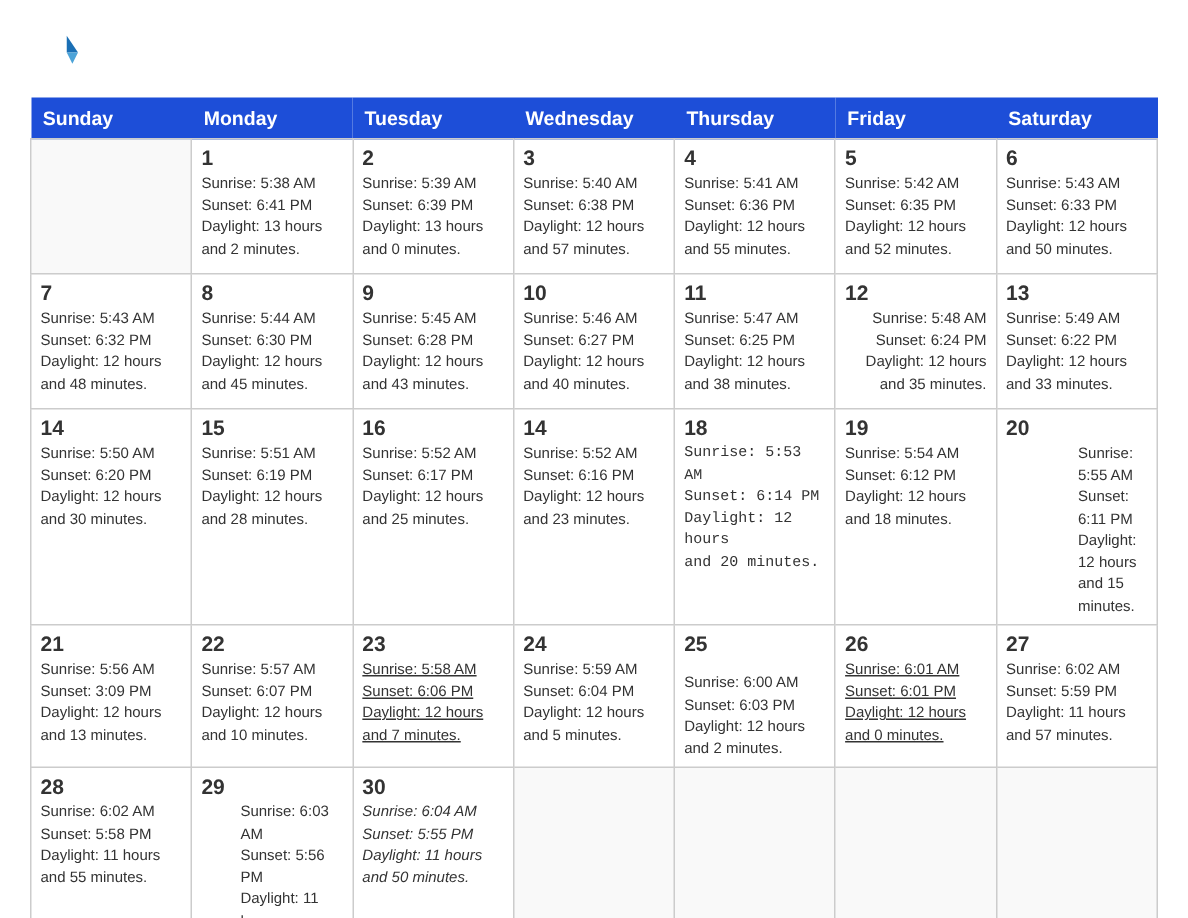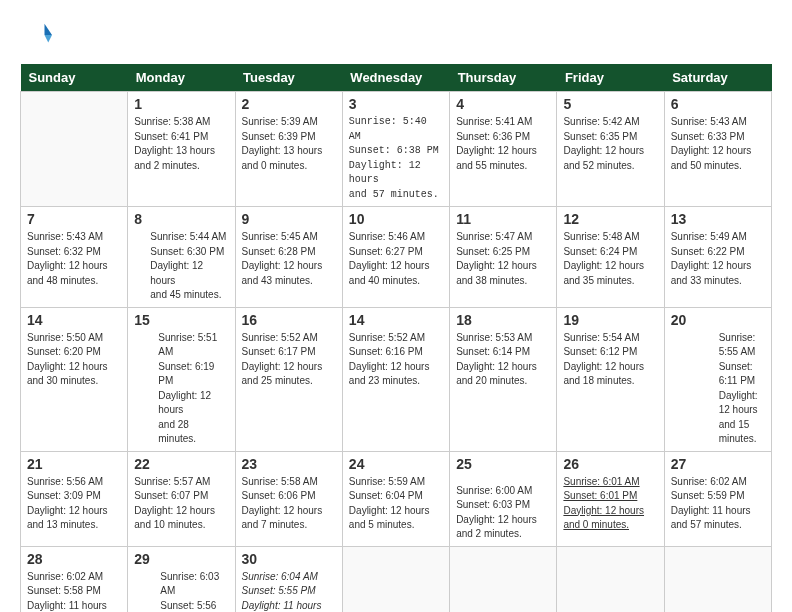--- a/index.html
+++ b/index.html
@@ -45,21 +45,21 @@
     .location {
       font-size: 16px;
       color: #555;
     }
     table {
       width: 100%;
       border-collapse: collapse;
       font-size: 10.5px;
     }
     thead tr th {
-      background-color: #14532d;
+      background-color: #1d4ed8;
       color: #fff;
       text-align: left;
       padding: 6px 8px;
       font-size: 13px;
       font-weight: bold;
     }
     tbody tr td {
       border: 1px solid #ccc;
       vertical-align: top;
       padding: 4px 6px;
@@ -129,21 +129,21 @@
         </td>
         <td>
           <span class="day-number">2</span>
           <div class="day-info" style="white-space: pre-line;">Sunrise: 5:39 AM
 Sunset: 6:39 PM
 Daylight: 13 hours
 and 0 minutes.</div>
         </td>
         <td>
           <span class="day-number">3</span>
-          <div class="day-info" style="white-space: pre-line; font-family: Liberation Mono, monospace;">Sunrise: 5:40 AM
+          <div class="day-info" style="white-space: pre-line;">Sunrise: 5:40 AM
 Sunset: 6:38 PM
 Daylight: 12 hours
 and 57 minutes.</div>
         </td>
         <td>
           <span class="day-number">4</span>
           <div class="day-info" style="white-space: pre-line;">Sunrise: 5:41 AM
 Sunset: 6:36 PM
 Daylight: 12 hours
 and 55 minutes.</div>
@@ -166,21 +166,21 @@
       <tr>
         <td>
           <span class="day-number">7</span>
           <div class="day-info" style="white-space: pre-line;">Sunrise: 5:43 AM
 Sunset: 6:32 PM
 Daylight: 12 hours
 and 48 minutes.</div>
         </td>
         <td>
           <span class="day-number">8</span>
-          <div class="day-info" style="white-space: pre-line; margin-left: 16px;">Sunrise: 5:44 AM
+          <div class="day-info" style="white-space: pre-line;">Sunrise: 5:44 AM
 Sunset: 6:30 PM
 Daylight: 12 hours
 and 45 minutes.</div>
         </td>
         <td>
           <span class="day-number">9</span>
           <div class="day-info" style="white-space: pre-line;">Sunrise: 5:45 AM
 Sunset: 6:28 PM
 Daylight: 12 hours
 and 43 minutes.</div>
@@ -194,21 +194,21 @@
         </td>
         <td>
           <span class="day-number">11</span>
           <div class="day-info" style="white-space: pre-line;">Sunrise: 5:47 AM
 Sunset: 6:25 PM
 Daylight: 12 hours
 and 38 minutes.</div>
         </td>
         <td>
           <span class="day-number">12</span>
-          <div class="day-info" style="white-space: pre-line;">Sunrise: 5:48 AM
+          <div class="day-info" style="white-space: pre-line; text-align: right;">Sunrise: 5:48 AM
 Sunset: 6:24 PM
 Daylight: 12 hours
 and 35 minutes.</div>
         </td>
         <td>
           <span class="day-number">13</span>
           <div class="day-info" style="white-space: pre-line;">Sunrise: 5:49 AM
 Sunset: 6:22 PM
 Daylight: 12 hours
 and 33 minutes.</div>
@@ -217,42 +217,42 @@
       <tr>
         <td>
           <span class="day-number">14</span>
           <div class="day-info" style="white-space: pre-line;">Sunrise: 5:50 AM
 Sunset: 6:20 PM
 Daylight: 12 hours
 and 30 minutes.</div>
         </td>
         <td>
           <span class="day-number">15</span>
-          <div class="day-info" style="white-space: pre-line; margin-left: 24px;">Sunrise: 5:51 AM
+          <div class="day-info" style="white-space: pre-line;">Sunrise: 5:51 AM
 Sunset: 6:19 PM
 Daylight: 12 hours
 and 28 minutes.</div>
         </td>
         <td>
           <span class="day-number">16</span>
           <div class="day-info" style="white-space: pre-line;">Sunrise: 5:52 AM
 Sunset: 6:17 PM
 Daylight: 12 hours
 and 25 minutes.</div>
         </td>
         <td>
           <span class="day-number">14</span>
           <div class="day-info" style="white-space: pre-line;">Sunrise: 5:52 AM
 Sunset: 6:16 PM
 Daylight: 12 hours
 and 23 minutes.</div>
         </td>
         <td>
           <span class="day-number">18</span>
-          <div class="day-info" style="white-space: pre-line;">Sunrise: 5:53 AM
+          <div class="day-info" style="white-space: pre-line; font-family: Liberation Mono, monospace;">Sunrise: 5:53 AM
 Sunset: 6:14 PM
 Daylight: 12 hours
 and 20 minutes.</div>
         </td>
         <td>
           <span class="day-number">19</span>
           <div class="day-info" style="white-space: pre-line;">Sunrise: 5:54 AM
 Sunset: 6:12 PM
 Daylight: 12 hours
 and 18 minutes.</div>
@@ -275,21 +275,21 @@
         </td>
         <td>
           <span class="day-number">22</span>
           <div class="day-info" style="white-space: pre-line;">Sunrise: 5:57 AM
 Sunset: 6:07 PM
 Daylight: 12 hours
 and 10 minutes.</div>
         </td>
         <td>
           <span class="day-number">23</span>
-          <div class="day-info" style="white-space: pre-line;">Sunrise: 5:58 AM
+          <div class="day-info" style="white-space: pre-line; text-decoration: underline;">Sunrise: 5:58 AM
 Sunset: 6:06 PM
 Daylight: 12 hours
 and 7 minutes.</div>
         </td>
         <td>
           <span class="day-number">24</span>
           <div class="day-info" style="white-space: pre-line;">Sunrise: 5:59 AM
 Sunset: 6:04 PM
 Daylight: 12 hours
 and 5 minutes.</div>

